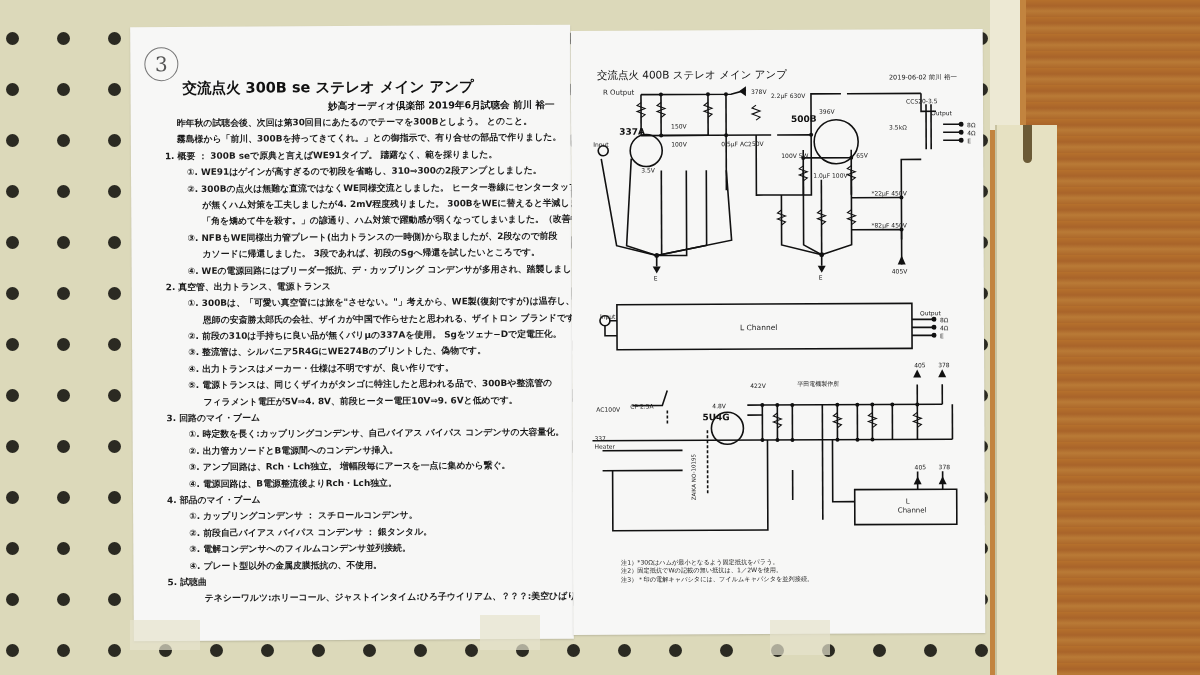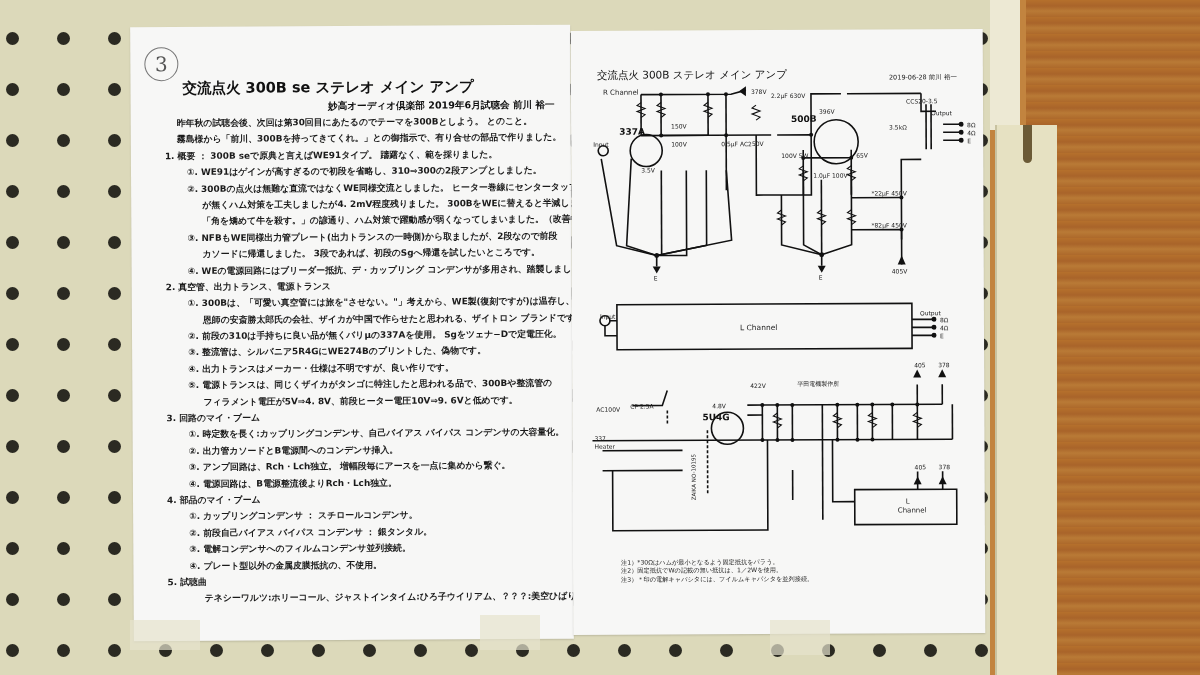--- a/index.html
+++ b/index.html
@@ -344,22 +344,22 @@
       <div class="line l2">③. 電解コンデンサへのフィルムコンデンサ並列接続。</div>
       <div class="line l2">④. プレート型以外の金属皮膜抵抗の、不使用。</div>
       <div class="line l1">5. 試聴曲</div>
       <div class="line l3">テネシーワルツ:ホリーコール、ジャストインタイム:ひろ子ウイリアム、？？？:美空ひばり</div>
     </div>
 </div>
 <div class="tape" style="left:130px;top:620px;width:70px;height:30px;"></div>
 <div class="tape" style="left:480px;top:615px;width:60px;height:35px;"></div>
 
 <div class="sheet sheet-right">
-  <div class="sch-title">交流点火 300B ステレオ メイン アンプ</div>
-  <div class="sch-date">2019-06-28 前川 裕一</div>
+  <div class="sch-title">交流点火 400B ステレオ メイン アンプ</div>
+  <div class="sch-date">2019-06-02 前川 裕一</div>
 
   <svg class="sch" width="412" height="604" viewBox="0 0 412 604">
     <g stroke="#111" stroke-width="1.6" fill="none">
 
       <polyline points="70,64 160,64 175,60"></polyline>
       <line x1="70" y1="64" x2="70" y2="105"></line>
       <line x1="90" y1="64" x2="90" y2="105"></line>
       <line x1="137" y1="64" x2="137" y2="105"></line>
       <line x1="155" y1="64" x2="155" y2="160"></line>
       <line x1="70" y1="105" x2="137" y2="105"></line>
@@ -490,21 +490,21 @@
       <polyline points="210,180 206,183 214,186 206,189 214,192 210,195"></polyline>
       <polyline points="250,180 246,183 254,186 246,189 254,192 250,195"></polyline>
       <polyline points="280,180 276,183 284,186 276,189 284,192 280,195"></polyline>
       <polyline points="205,383 201,386 209,389 201,392 209,395 205,398"></polyline>
       <polyline points="265,383 261,386 269,389 261,392 269,395 265,398"></polyline>
       <polyline points="300,383 296,386 304,389 296,392 304,395 300,398"></polyline>
       <polyline points="345,383 341,386 349,389 341,392 349,395 345,398"></polyline>
     </g>
   </svg>
 
-  <div class="lbl" style="left:32px;top:58px;font-size:7px;">R Channel</div>
+  <div class="lbl" style="left:32px;top:58px;font-size:7px;">R Output</div>
   <div class="lbl-big" style="left:48px;top:96px;">337A</div>
   <div class="lbl-big" style="left:220px;top:84px;">500B</div>
   <div class="lbl" style="left:22px;top:110px;">Input</div>
   <div class="lbl" style="left:180px;top:58px;">378V</div>
   <div class="lbl" style="left:320px;top:238px;">405V</div>
   <div class="lbl" style="left:248px;top:78px;">396V</div>
   <div class="lbl" style="left:335px;top:68px;">CCS20-3.5</div>
   <div class="lbl" style="left:318px;top:94px;">3.5kΩ</div>
   <div class="lbl" style="left:360px;top:80px;">Output</div>
   <div class="lbl" style="left:396px;top:92px;">8Ω</div>

